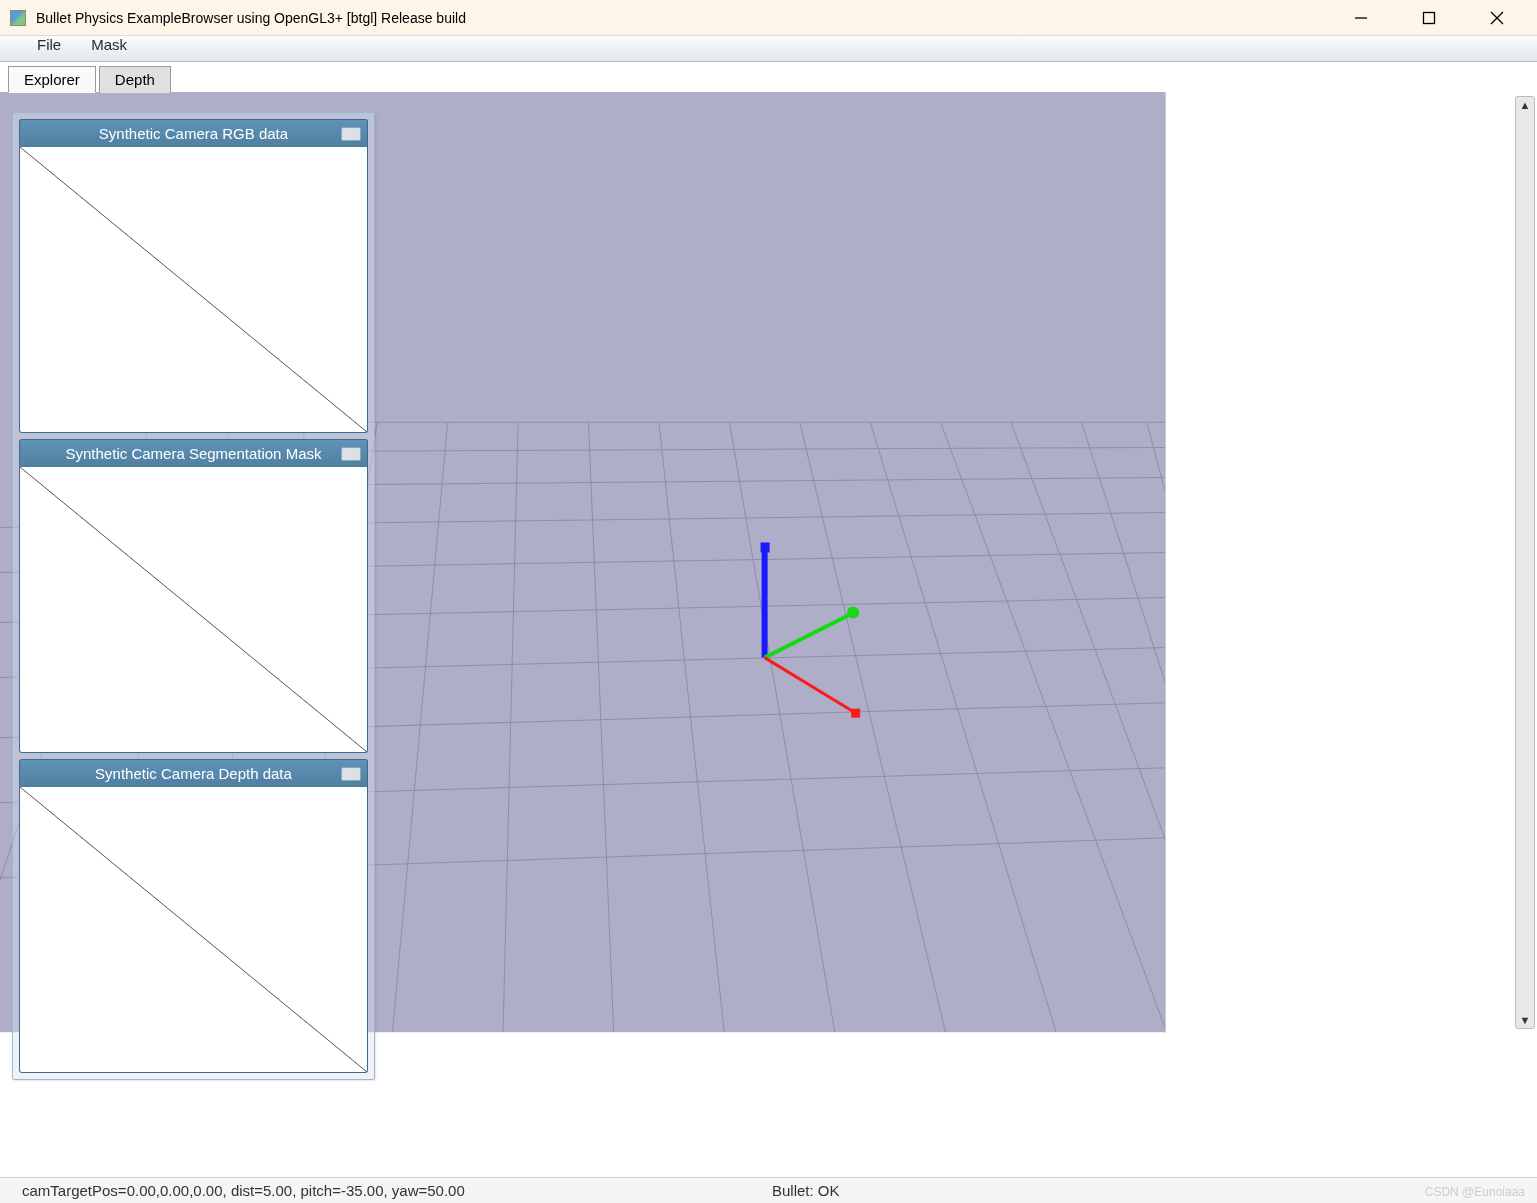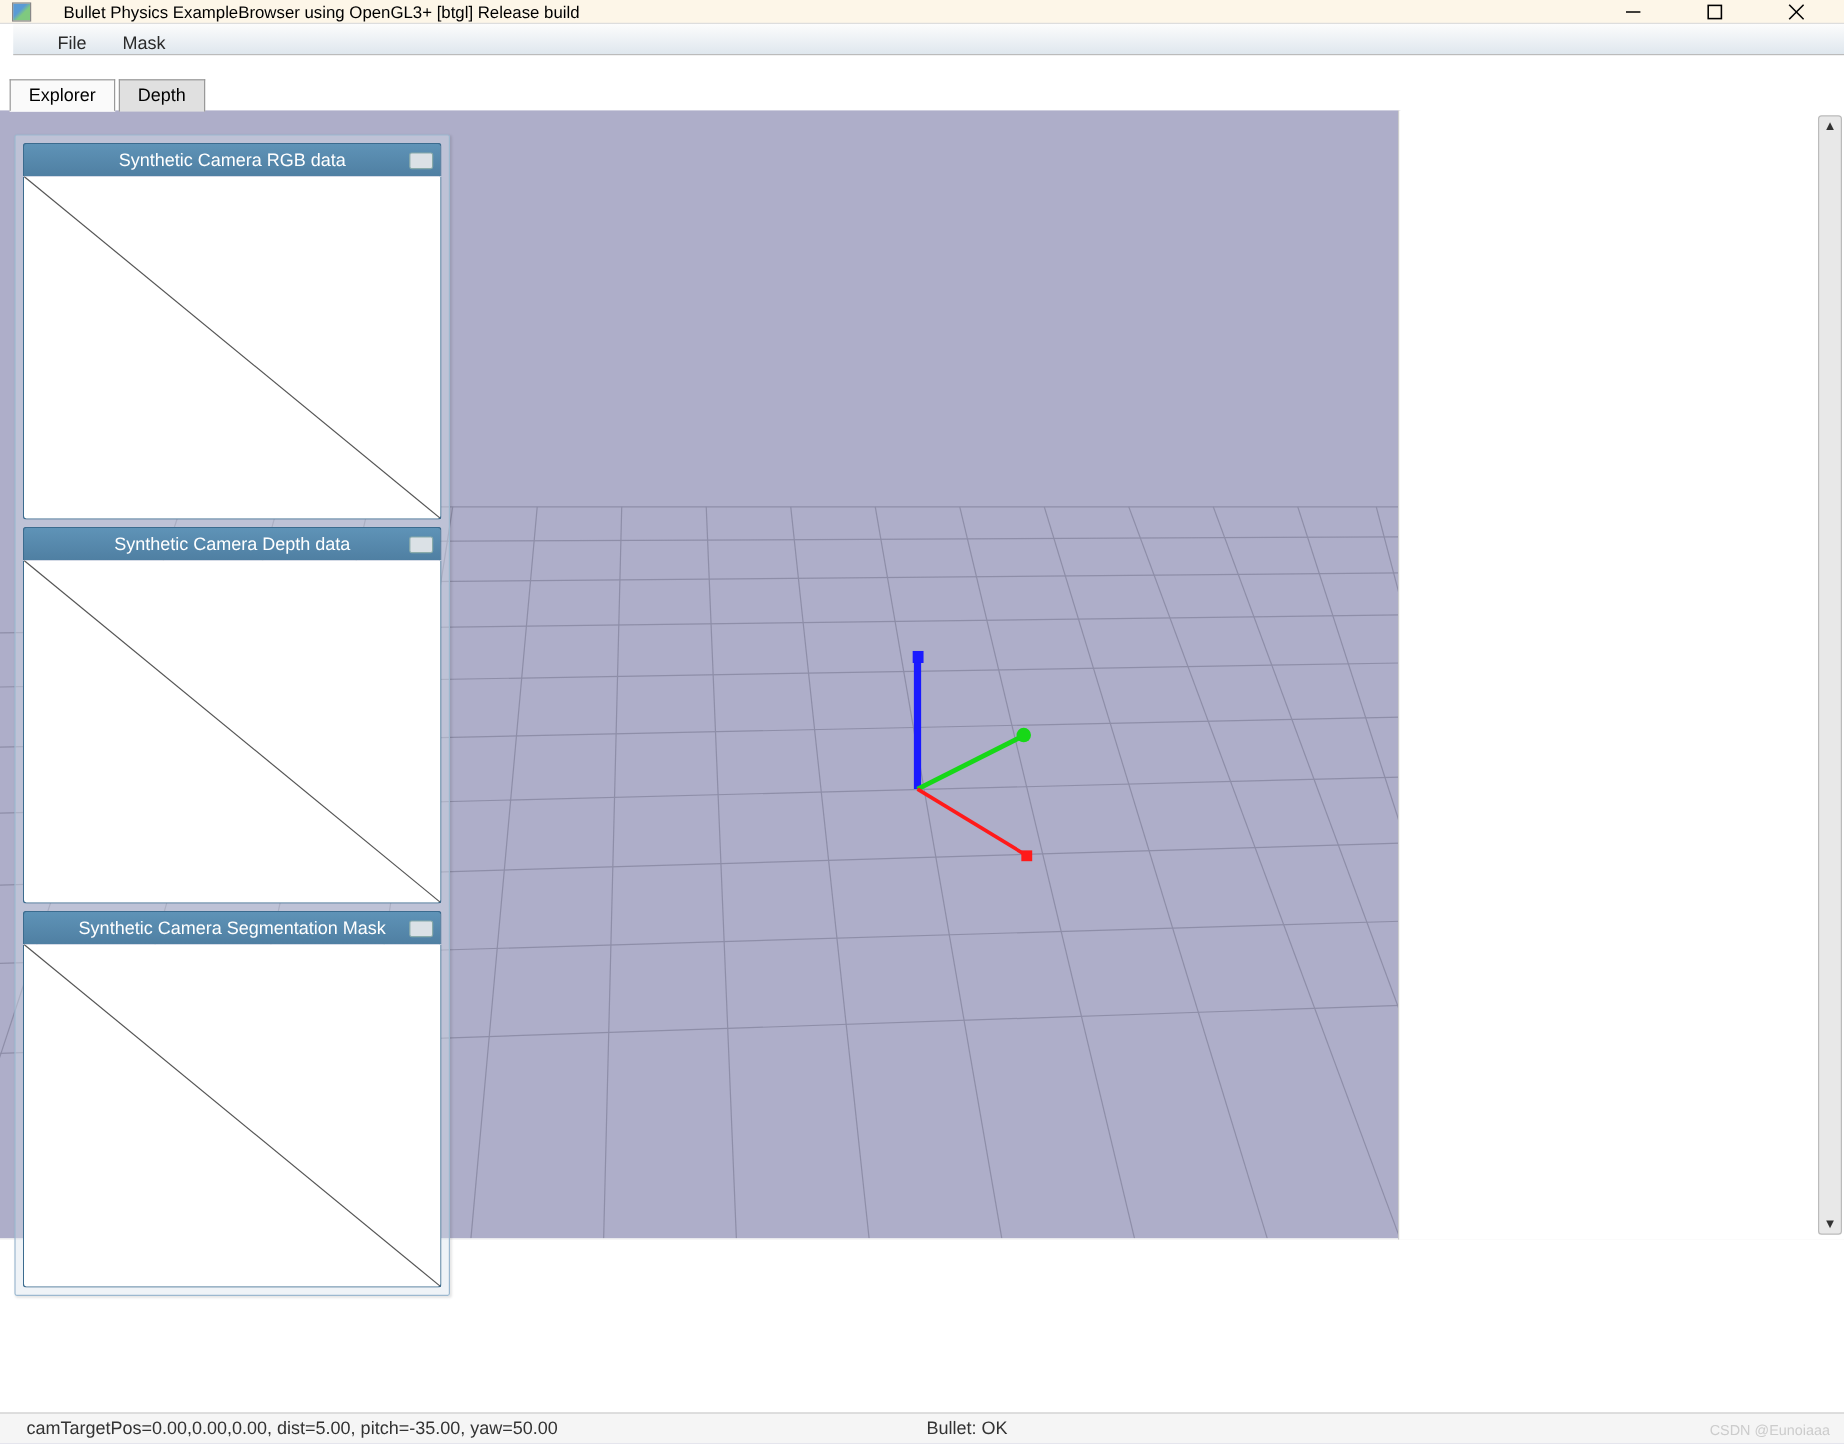--- a/index.html
+++ b/index.html
@@ -1,29 +1,29 @@
 <!DOCTYPE html>
 <html><head>
   <meta charset="utf-8">
   <style>
     * { margin:0; padding:0; box-sizing:border-box; font-family:"Segoe UI",Tahoma,sans-serif; }
     body { width:1537px; height:1203px; background:#fff; position:relative; overflow:hidden; }
 
     
-    .titlebar { height:20px; background:#fdf6e8; display:flex; align-items:center; padding:0 10px; border-bottom:1px solid #ddd;gap:17px; }
+    .titlebar { height:36px; background:#fdf6e8; display:flex; align-items:center; padding:0 10px; border-bottom:1px solid #ddd; }
     .titlebar .app-icon { width:16px; height:16px; margin-right:10px;
       background:linear-gradient(135deg,#5a9bd5 40%,#7fc97f 60%); border:1px solid #888; }
     .titlebar .title { font-size:14px; color:#000; flex:1; }
     .winbtns { display:flex; gap:28px; margin-right:10px; }
     .winbtn { width:40px; height:28px; display:flex; align-items:center; justify-content:center; color:#000; font-size:16px; }
     .winbtn svg { display:block; }
 
     
-    .menubar { height:26px; background:linear-gradient(#fcfcfc,#dfe7ee); display:flex; align-items:flex-end;
-      padding-left:37px; font-size:15px; color:#2a2a2a; border-bottom:1px solid #bbb;margin-left:11px; }
+    .menubar { height:26px; background:linear-gradient(#fcfcfc,#dfe7ee); display:flex; align-items:flex-start;
+      padding-left:37px; font-size:15px; color:#2a2a2a; border-bottom:1px solid #bbb; }
     .menubar .mitem { margin-right:30px; cursor:default; }
 
     
     .app { position:absolute; top:62px; left:0; right:0; bottom:0; }
 
     
     .lefttabs { position:absolute; top:4px; left:8px; display:flex; z-index:50; }
     .lefttabs .tab { font-size:15px; padding:4px 15px; background:#e0e0e0; border:1px solid #999;
       border-bottom:none; margin-right:3px; cursor:default; }
     .lefttabs .tab.active { background:#fafafa; border-bottom:1px solid #fafafa; position:relative; }
@@ -167,33 +167,33 @@
       </div>
       <div class="panel-body">
         <svg>
             <line x1="0" y1="0" x2="100%" y2="100%" stroke="#555" stroke-width="1"></line>
           </svg>
       </div>
     </div>
 
     <div class="panel">
       <div class="panel-head">
-        <span>Synthetic Camera Depth data</span>
+        <span>Synthetic Camera Segmentation Mask</span>
         <span class="toggle"></span>
       </div>
       <div class="panel-body">
         <svg>
             <line x1="0" y1="0" x2="100%" y2="100%" stroke="#555" stroke-width="1"></line>
           </svg>
       </div>
     </div>
 
     <div class="panel">
       <div class="panel-head">
-        <span>Synthetic Camera Segmentation Mask</span>
+        <span>Synthetic Camera Depth data</span>
         <span class="toggle"></span>
       </div>
       <div class="panel-body">
         <svg>
             <line x1="0" y1="0" x2="100%" y2="100%" stroke="#555" stroke-width="1"></line>
           </svg>
       </div>
     </div>
 
   </div>

